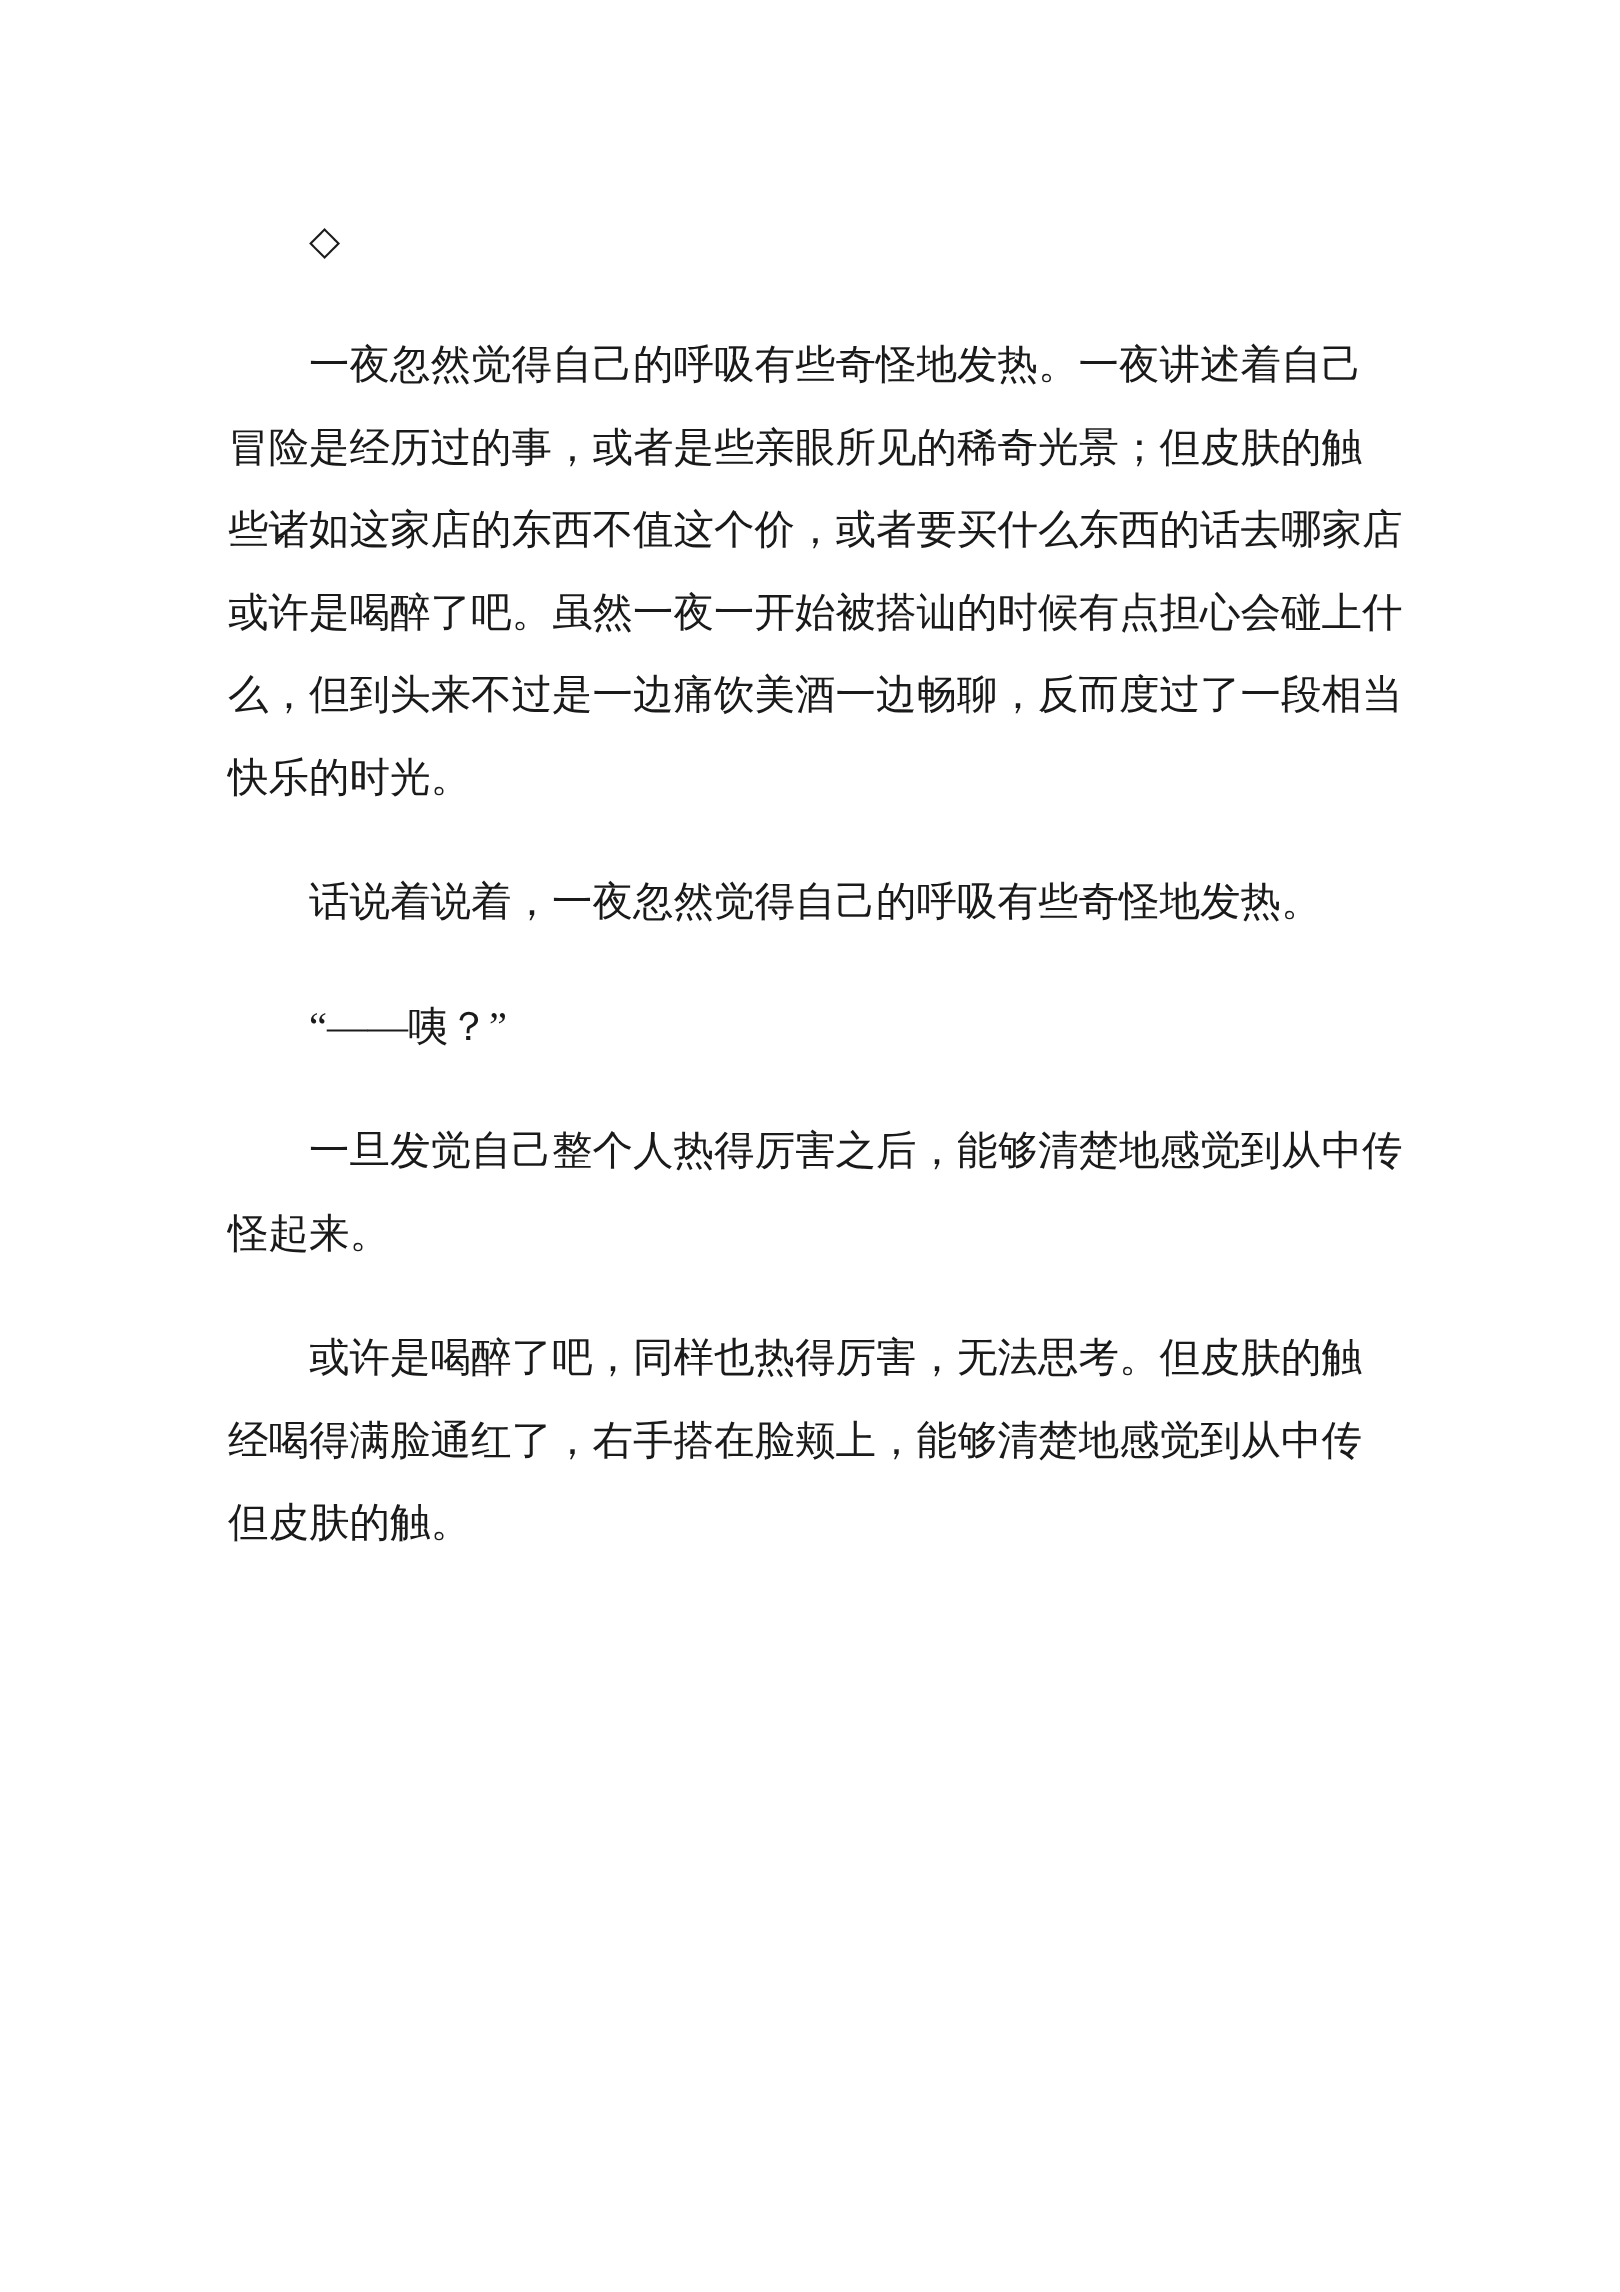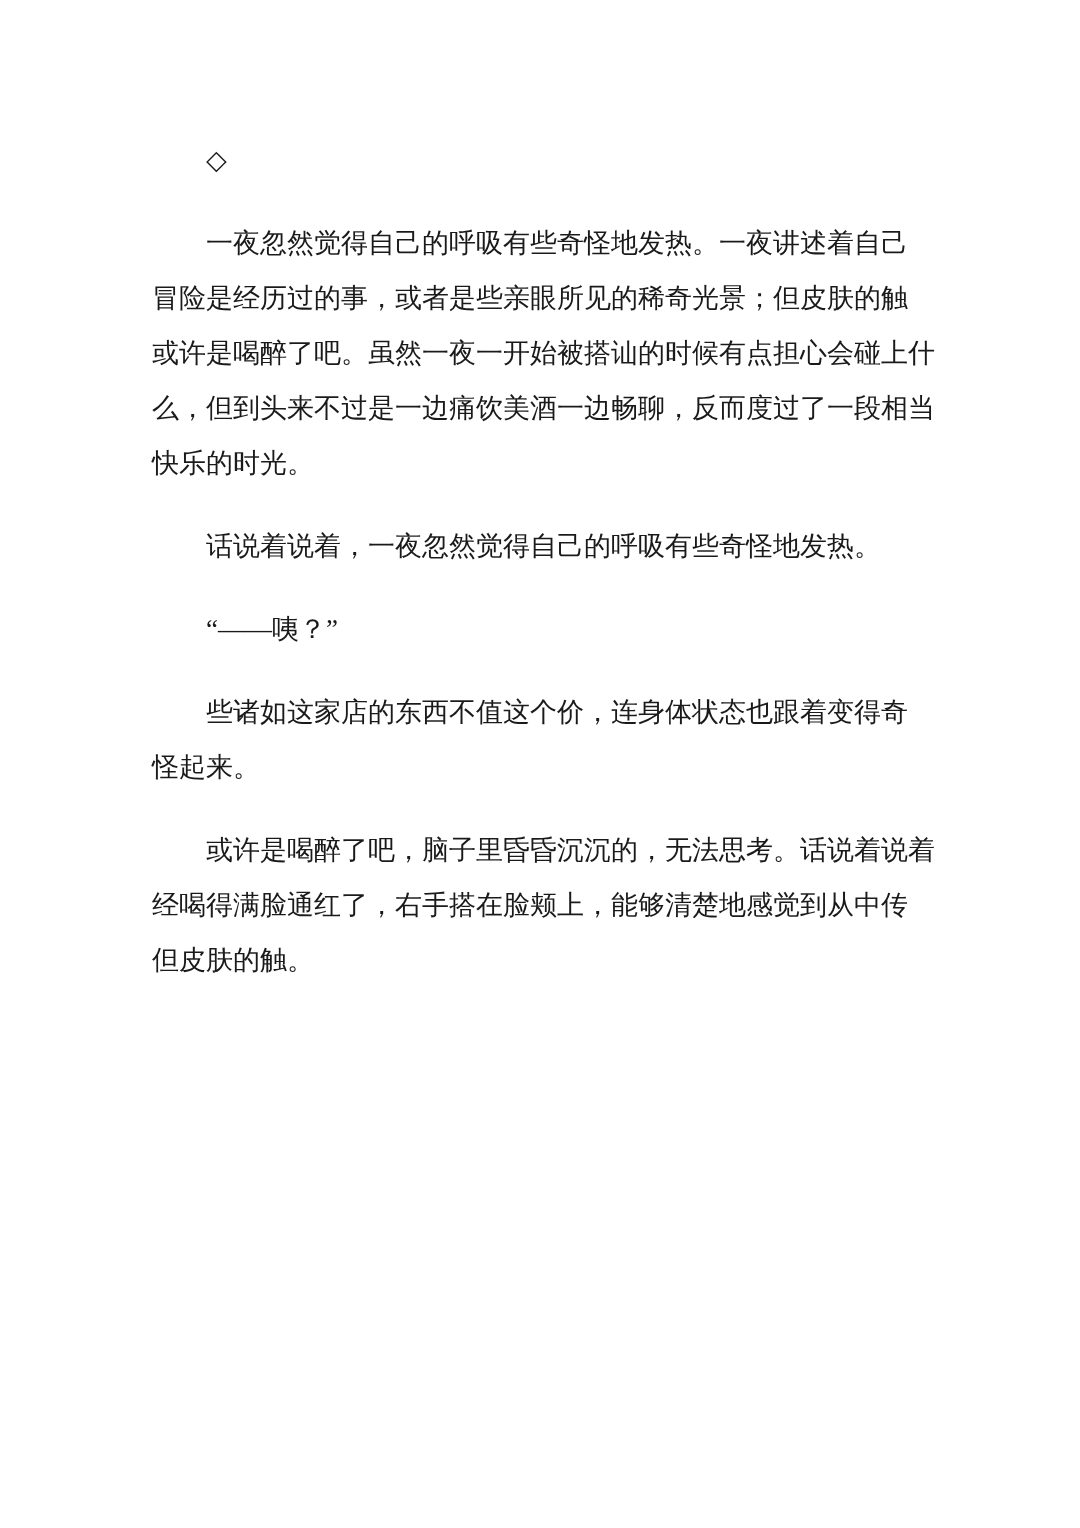--- a/index.html
+++ b/index.html
@@ -44,35 +44,36 @@
 
 <div class="page">
   <div class="doc-body">
 
   <p class="para divider">
         <span class="line first">◇</span>
       </p>
       <p class="para">
         <span class="line first">一夜忽然觉得自己的呼吸有些奇怪地发热。一夜讲述着自己</span>
         <span class="line">冒险是经历过的事，或者是些亲眼所见的稀奇光景；但皮肤的触</span>
+        <span class="line">些诸如这家店的东西不值这个价，或者要买什么东西的话去哪家店</span>
         <span class="line">或许是喝醉了吧。虽然一夜一开始被搭讪的时候有点担心会碰上什</span>
         <span class="line">么，但到头来不过是一边痛饮美酒一边畅聊，反而度过了一段相当</span>
         <span class="line">快乐的时光。</span>
       </p>
       <p class="para">
         <span class="line first">话说着说着，一夜忽然觉得自己的呼吸有些奇怪地发热。</span>
       </p>
       <p class="para">
         <span class="line first">“——咦？”</span>
       </p>
       <p class="para">
       </p>
       <p class="para">
-        <span class="line first">些诸如这家店的东西不值这个价，连身体状态也跟着变得奇</span>
+        <span class="line first">一旦发觉自己整个人热得厉害之后，能够清楚地感觉到从中传</span>
         <span class="line">怪起来。</span>
       </p>
       <p class="para">
-        <span class="line first">或许是喝醉了吧，脑子里昏昏沉沉的，无法思考。话说着说着</span>
+        <span class="line first">或许是喝醉了吧，同样也热得厉害，无法思考。但皮肤的触</span>
         <span class="line">经喝得满脸通红了，右手搭在脸颊上，能够清楚地感觉到从中传</span>
         <span class="line">但皮肤的触。</span>
       </p>
     </div>
 </div>
 
 </body></html>

